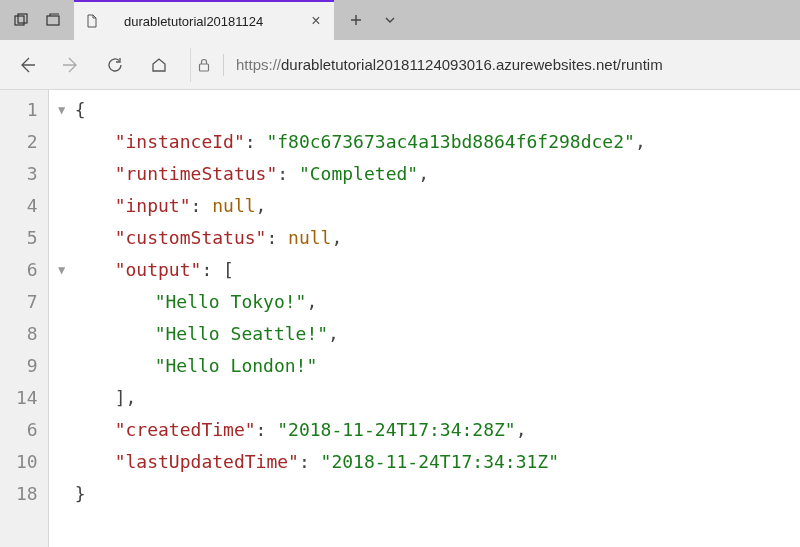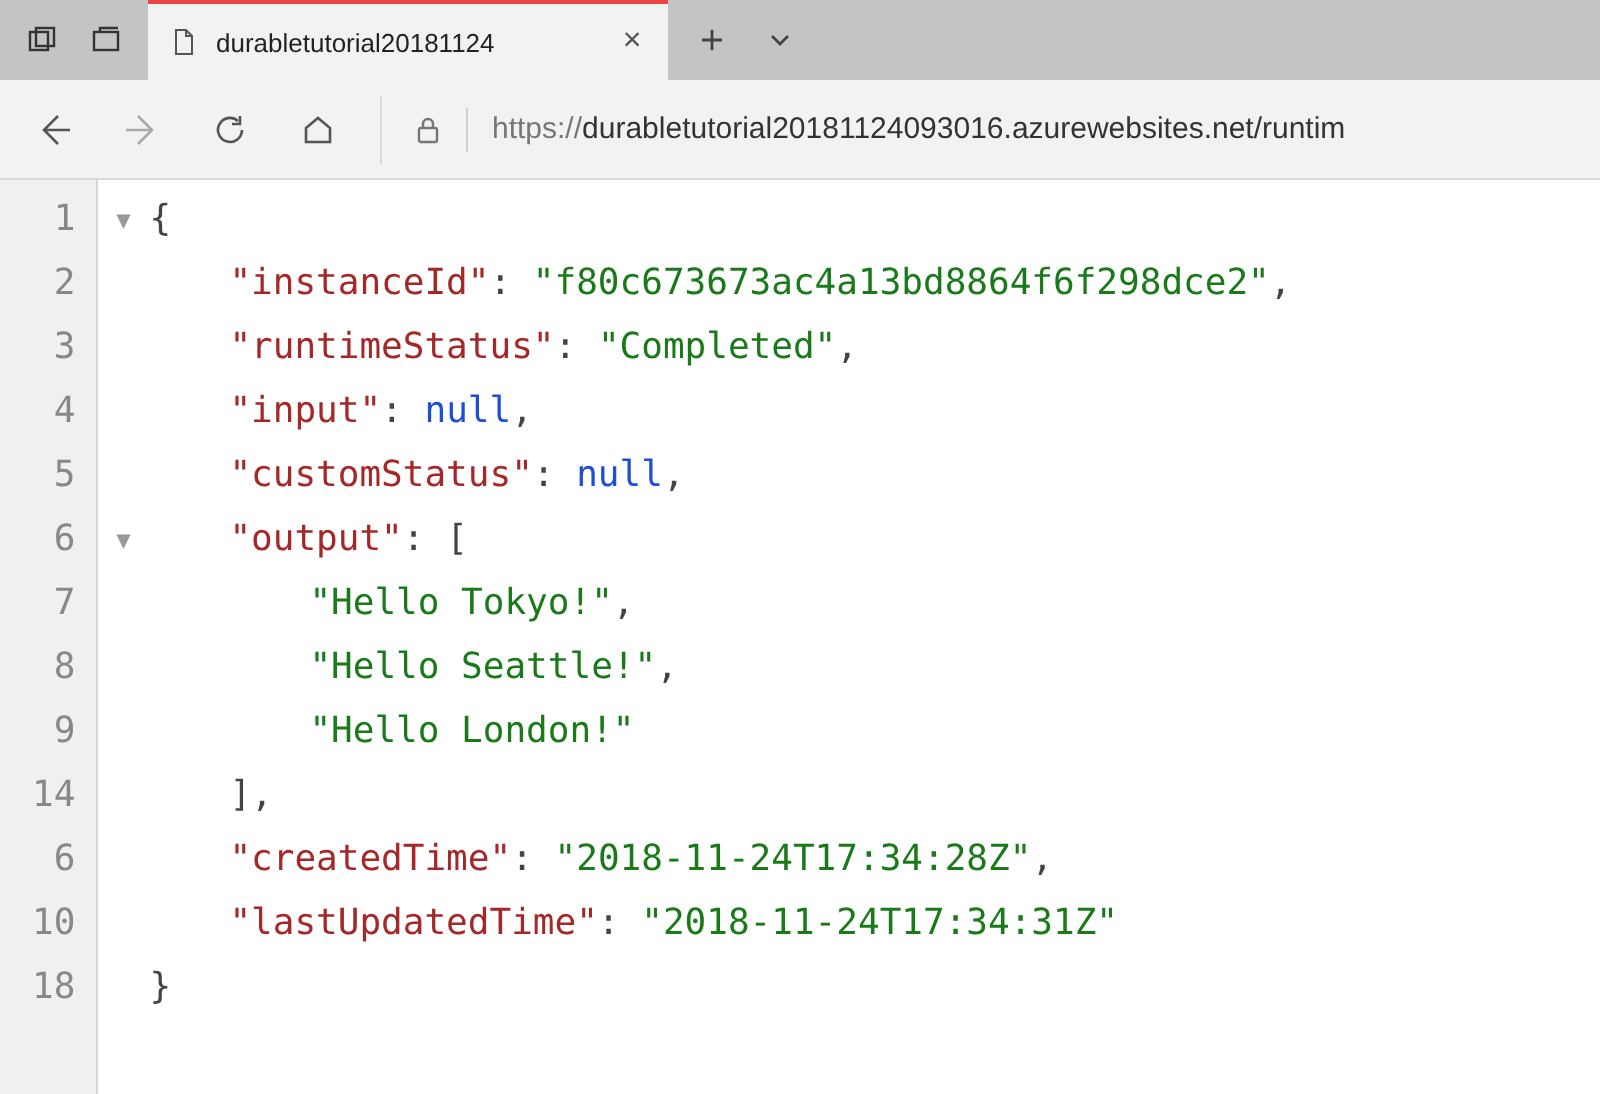--- a/index.html
+++ b/index.html
@@ -29,23 +29,23 @@
       display: flex;
       align-items: center;
       justify-content: center;
       color: #333;
     }
     .tab {
       background: #f2f2f2;
       display: flex;
       align-items: center;
       padding: 0 10px;
-      gap: 8px;
+      gap: 24px;
       min-width: 260px;
-      border-top: 2px solid #ef4444;
+      border-top: 2px solid #6d28d9;
     }
     .tab-icon {
       width: 16px; height: 16px;
       display:flex;align-items:center;justify-content:center;
       font-size: 12px; color:#555;
     }
     .tab-label {
       flex: 1;
       white-space: nowrap;
       overflow: hidden;
@@ -66,21 +66,21 @@
       gap: 10px;
     }
     .nav-btn {
       width: 34px; height:34px;
       display:flex;align-items:center;justify-content:center;
       color:#555;
     }
     .nav-btn.disabled { color:#aaa; }
     .addr {
       flex:1; display:flex; align-items:center;
-      padding:0 16px; height:34px;
+      padding:0 6px; height:34px;
       color:#555;
       font-size:15px;
       gap:12px;
       white-space:nowrap;
       overflow:hidden;
       border-left: 1px solid #d9d9d9;
       margin-left: 4px;
     }
     .url-scheme { color:#777; }
     .url-rest { color:#333; }
@@ -110,21 +110,21 @@
     .folds div { height:32px; display:flex; align-items:center; justify-content:center; font-size:12px;}
     .code {
       flex:1;
       padding: 4px 0;
       white-space: pre;
       overflow: hidden;
     }
     .code .line { height:32px; }
     .k { color:#a52727; }
     .s { color:#1a7a1a; }
-    .n { color:#1d4ed8; }
+    .n { color:#a16207; }
     .p { color:#444; }
     .i1 { padding-left: 40px; }
     .i2 { padding-left: 80px; }
     svg { display:block; }
   </style>
 </head>
 <body>
 
 <div class="titlebar">
   <div class="titlebar-btns">

